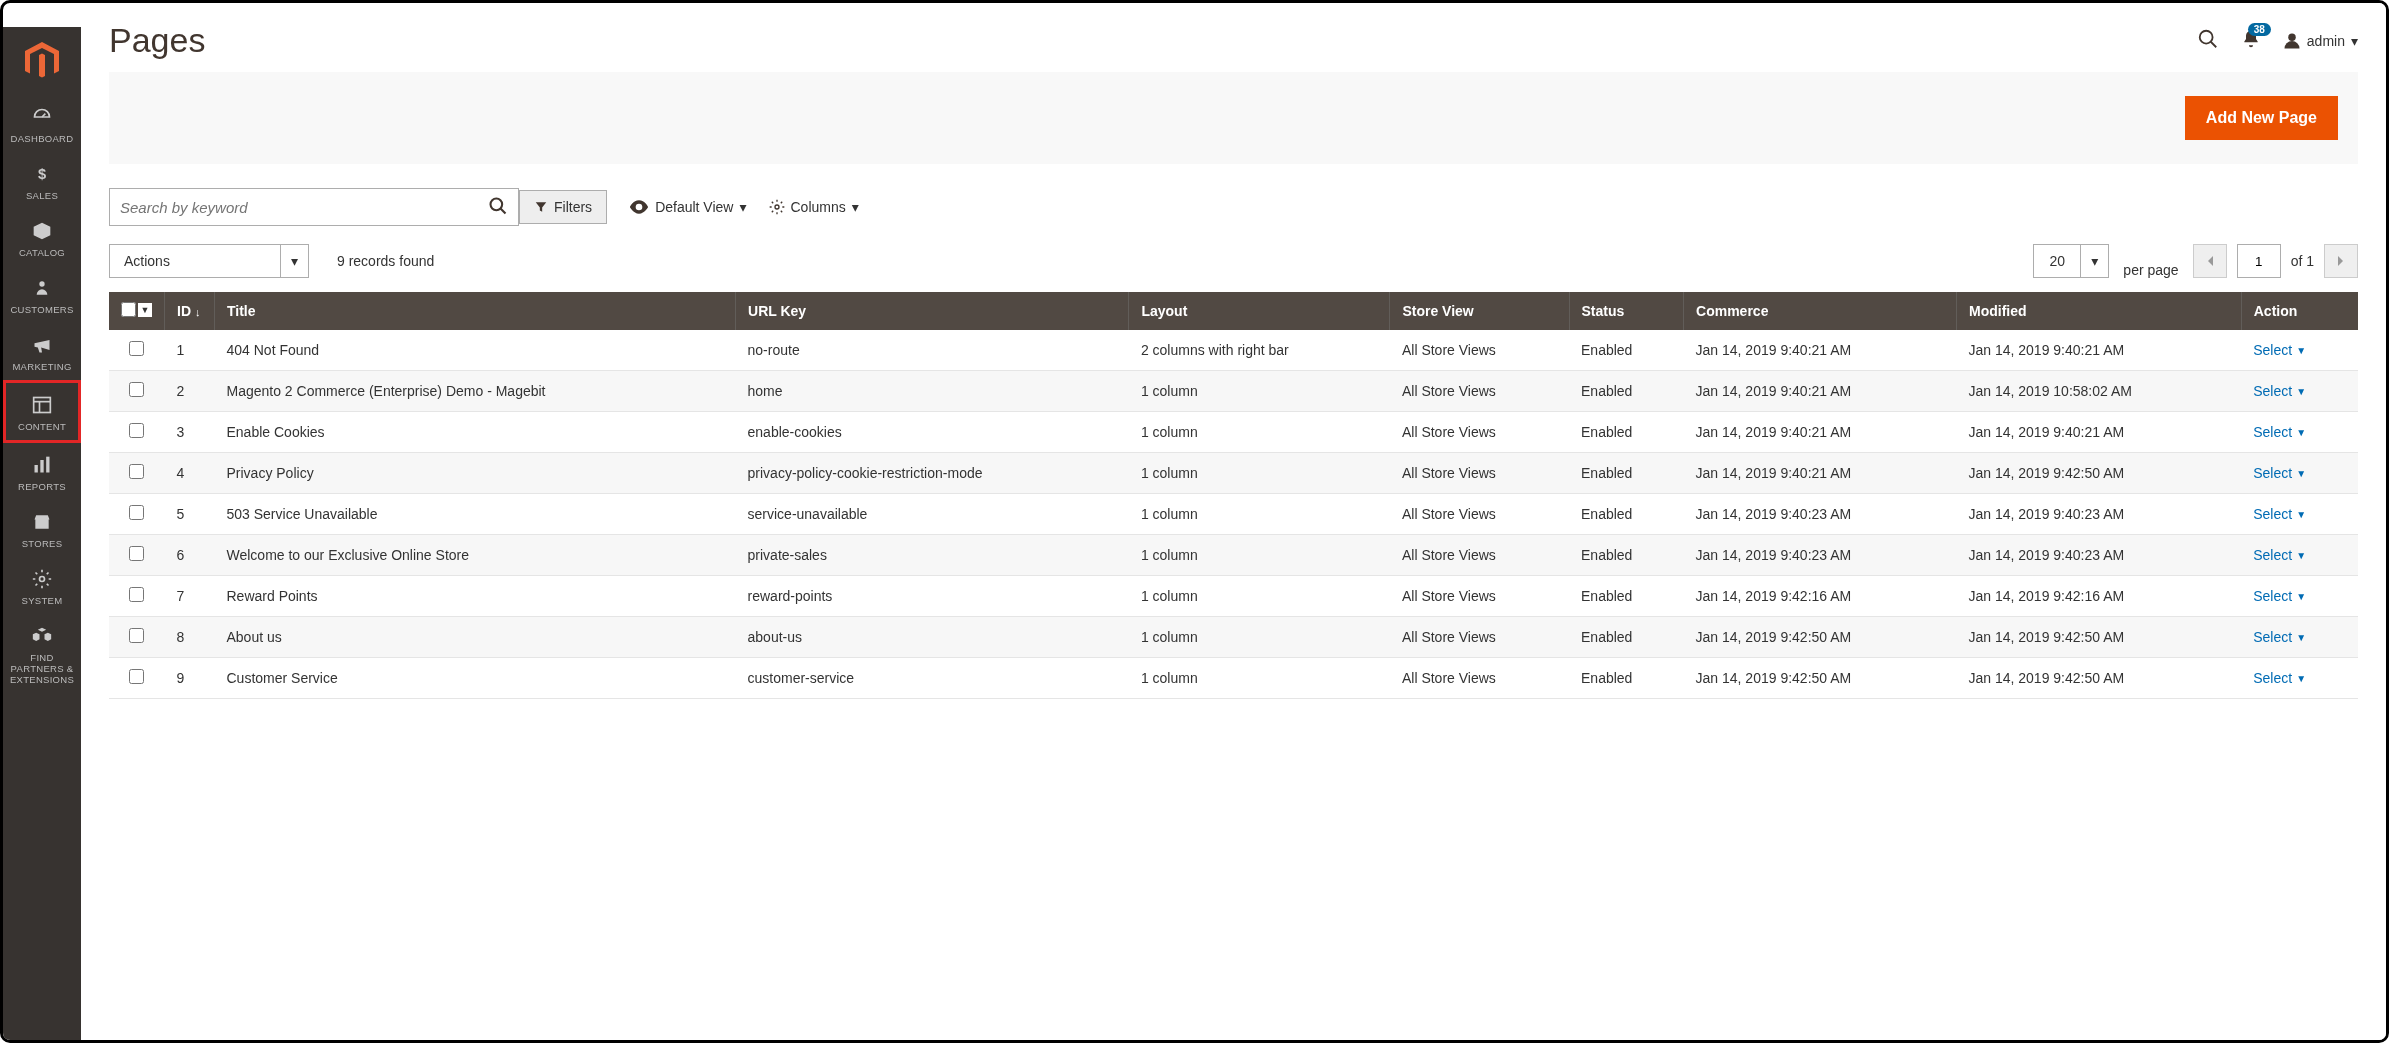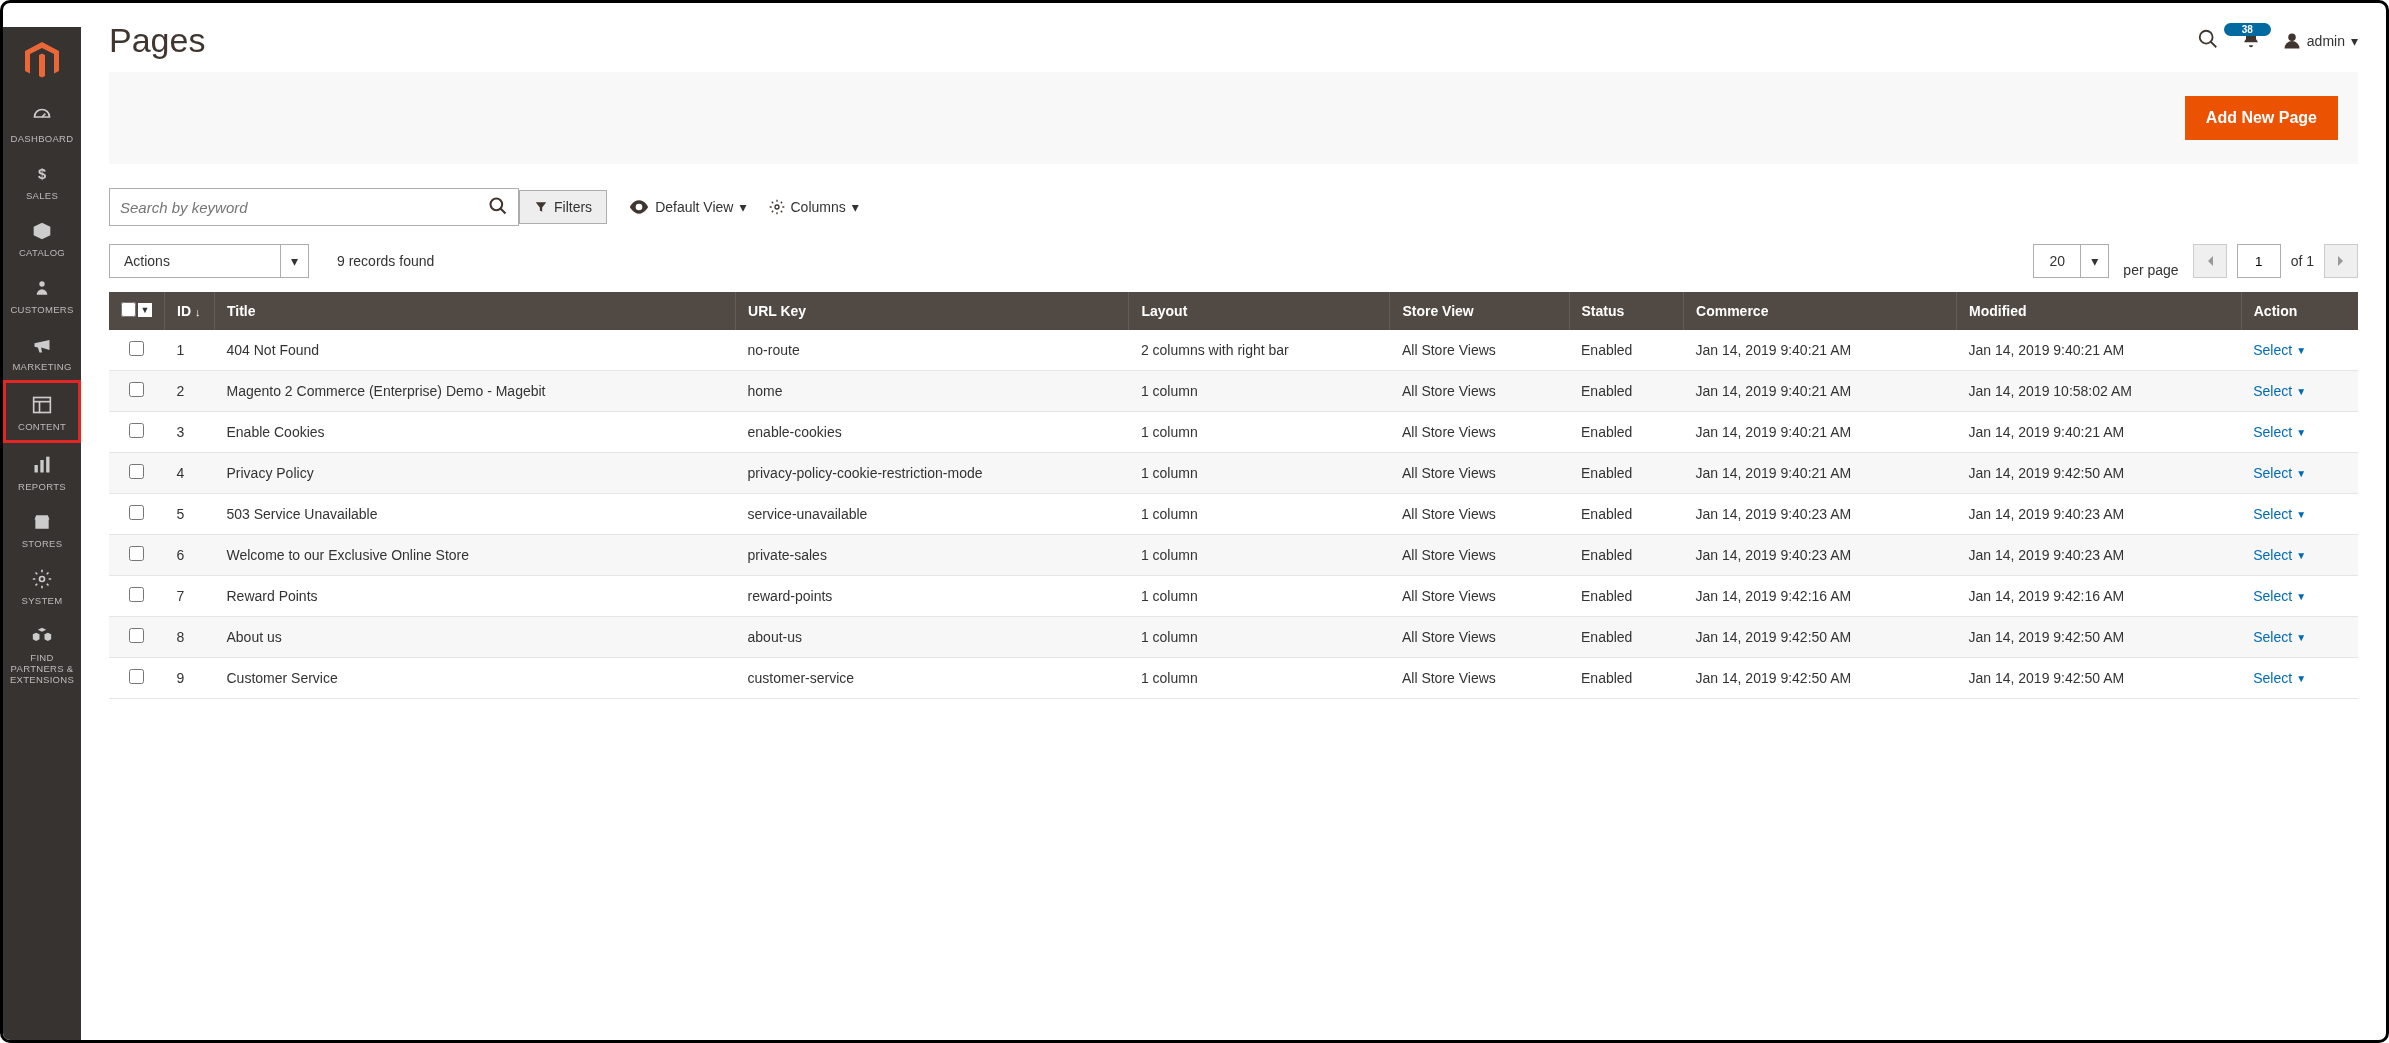--- a/index.html
+++ b/index.html
@@ -61,21 +61,20 @@
     margin-top: 4px;
     text-align: center;
     letter-spacing: 0.3px;
   }
   
   .main {
     flex: 1;
     background: #fff;
     padding: 0 28px 28px 28px;
     overflow: auto;
-    border-radius: 31px;
   }
   .topbar {
     display: flex;
     justify-content: space-between;
     align-items: center;
     padding: 18px 0 12px 0;
   }
   .page-title {
     font-size: 34px;
     font-weight: 400;
@@ -90,21 +89,21 @@
     position: relative;
   }
   .notif-badge {
     position: absolute;
     top: -6px;
     right: -10px;
     background: #0369a1;
     color: #fff;
     font-size: 10px;
     border-radius: 9px;
-    padding: 1px 18px;
+    padding: 1px 6px;
     font-weight: 600;
   }
   .user {
     display: flex;
     align-items: center;
     gap: 6px;
     cursor: pointer;
   }
   
   .actionbar {

